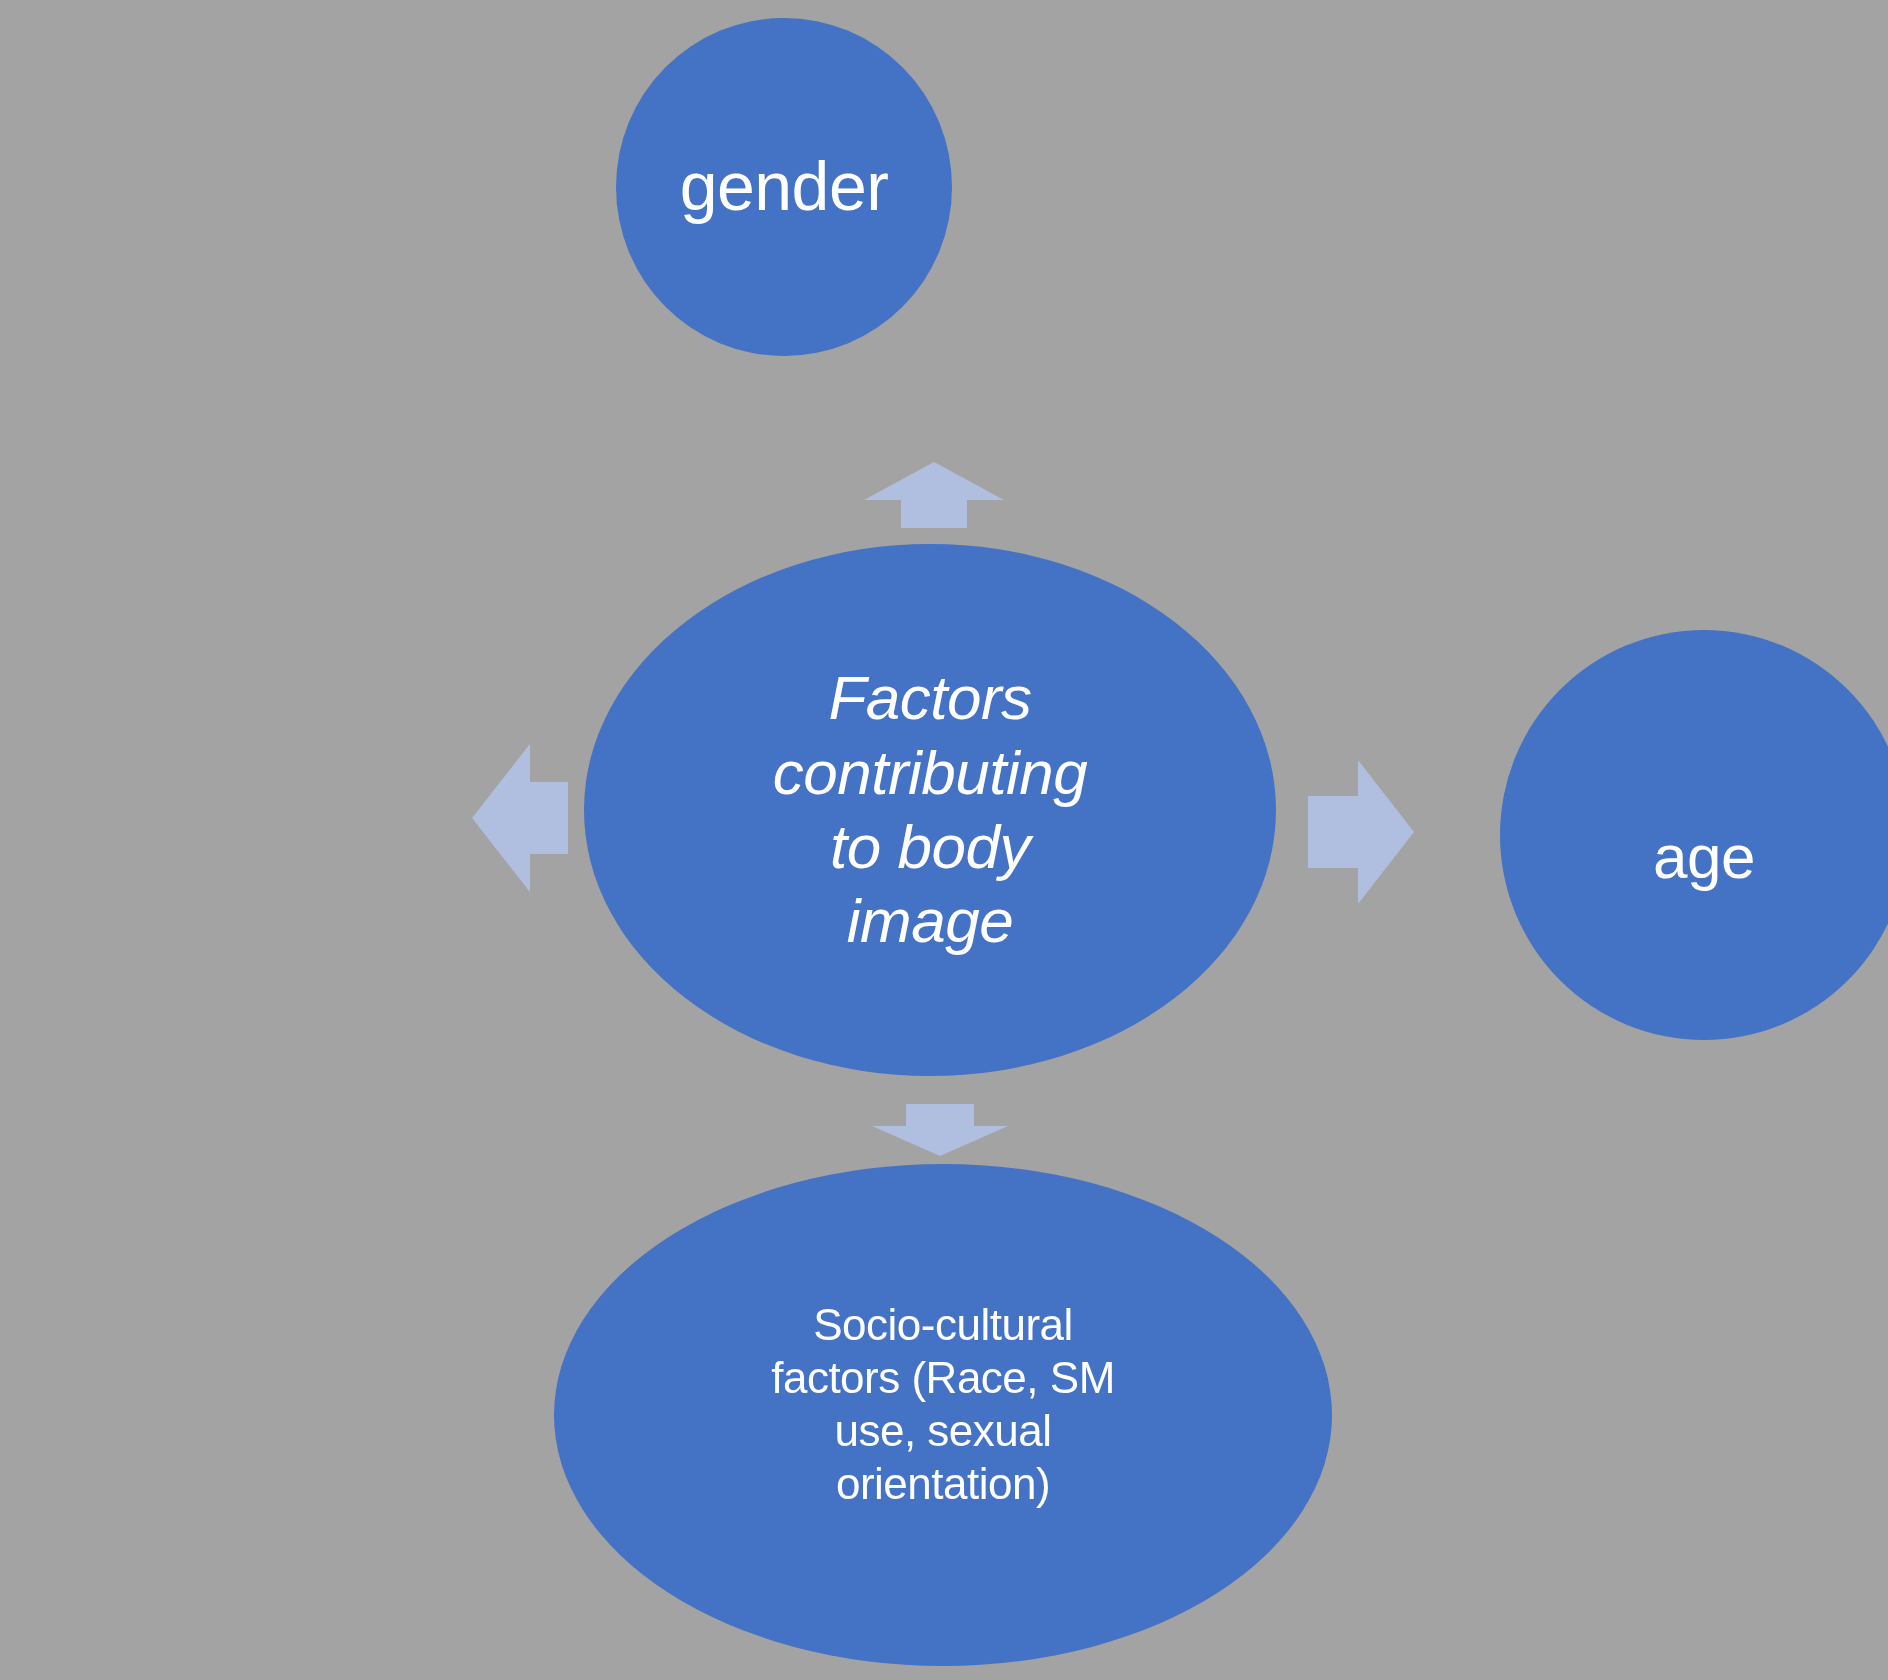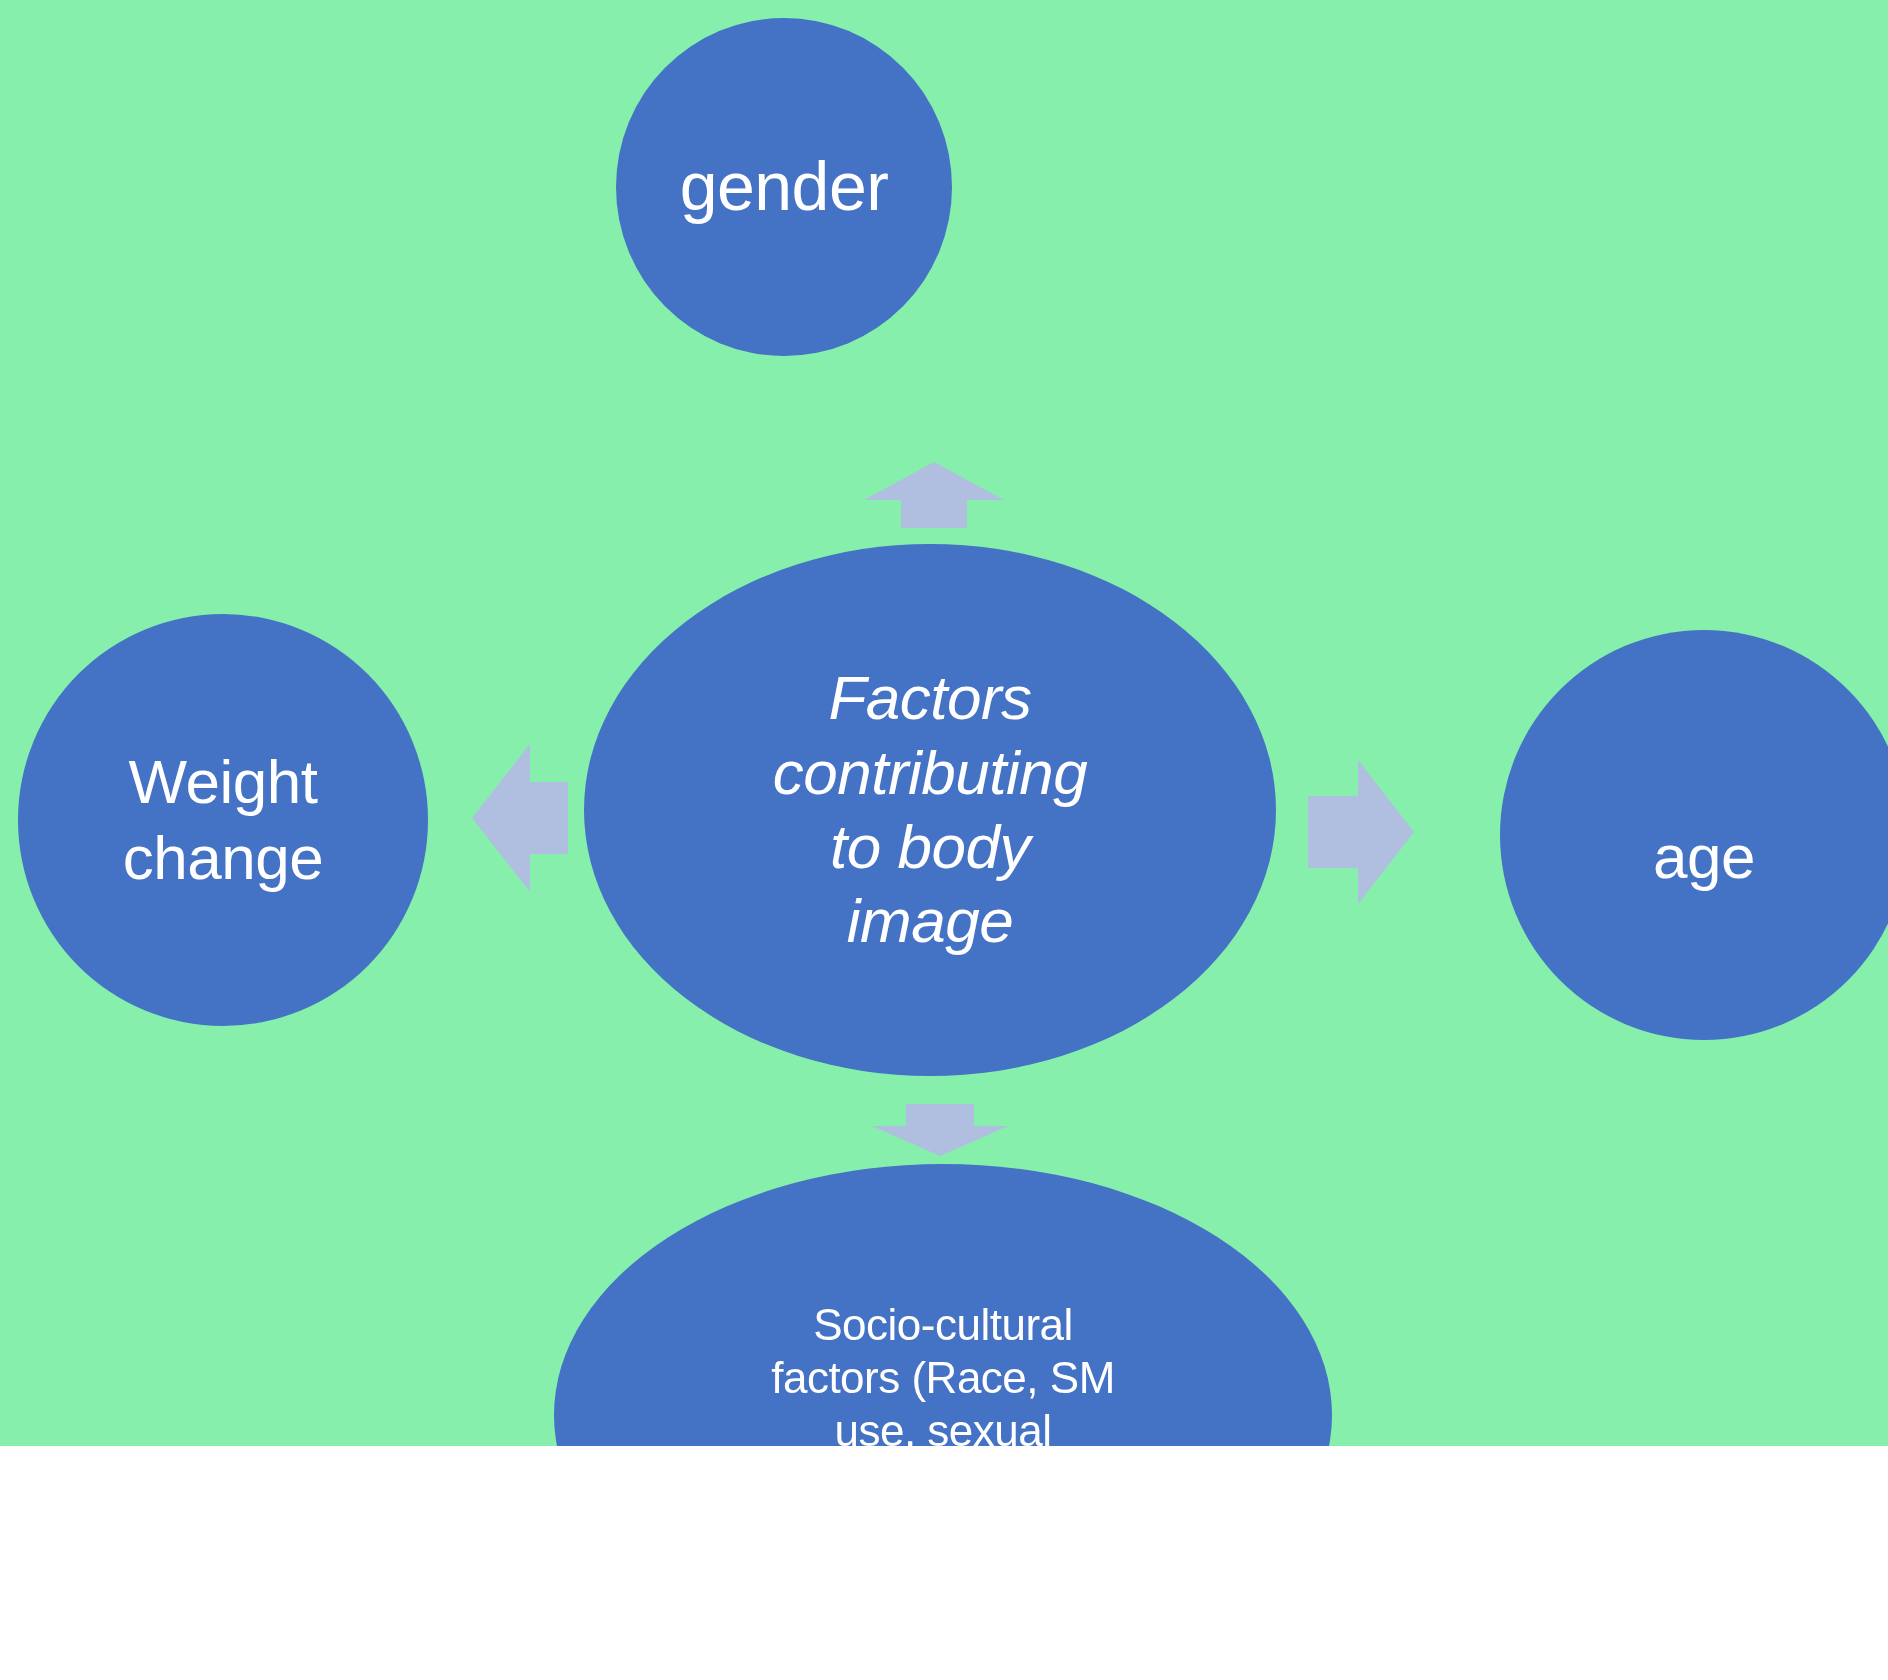--- a/index.html
+++ b/index.html
@@ -6,22 +6,22 @@
     margin: 0;
     padding: 0;
     background: #ffffff;
   }
   body {
     font-family: "Liberation Sans", sans-serif;
   }
   #canvas {
     position: relative;
     width: 1888px;
-    height: 1446px;
-    background: #86efac;
+    height: 1680px;
+    background: #a3a3a3;
     overflow: hidden;
   }
   .node {
     position: absolute;
     background: #4472C4;
     border-radius: 50%;
     display: flex;
     align-items: center;
     justify-content: center;
     text-align: center;
@@ -88,24 +88,20 @@
   <div class="node" id="node-gender">
     <span class="node-label">gender</span>
   </div>
 
   <div class="arrow" id="arrow-up">
     <svg viewBox="0 0 140 66" preserveAspectRatio="none" aria-hidden="true">
       <polygon points="70,0 140,38 103,38 103,66 37,66 37,38 0,38" fill="#B0BFE0"></polygon>
     </svg>
   </div>
 
-  <div class="node" id="node-weight">
-    <span class="node-label">Weight
-change</span>
-  </div>
 
   <div class="arrow" id="arrow-left">
     <svg viewBox="0 0 96 148" preserveAspectRatio="none" aria-hidden="true">
       <polygon points="0,74 58,0 58,38 96,38 96,110 58,110 58,148" fill="#B0BFE0"></polygon>
     </svg>
   </div>
 
   <div class="node" id="node-center">
     <span class="node-label">Factors
 contributing

